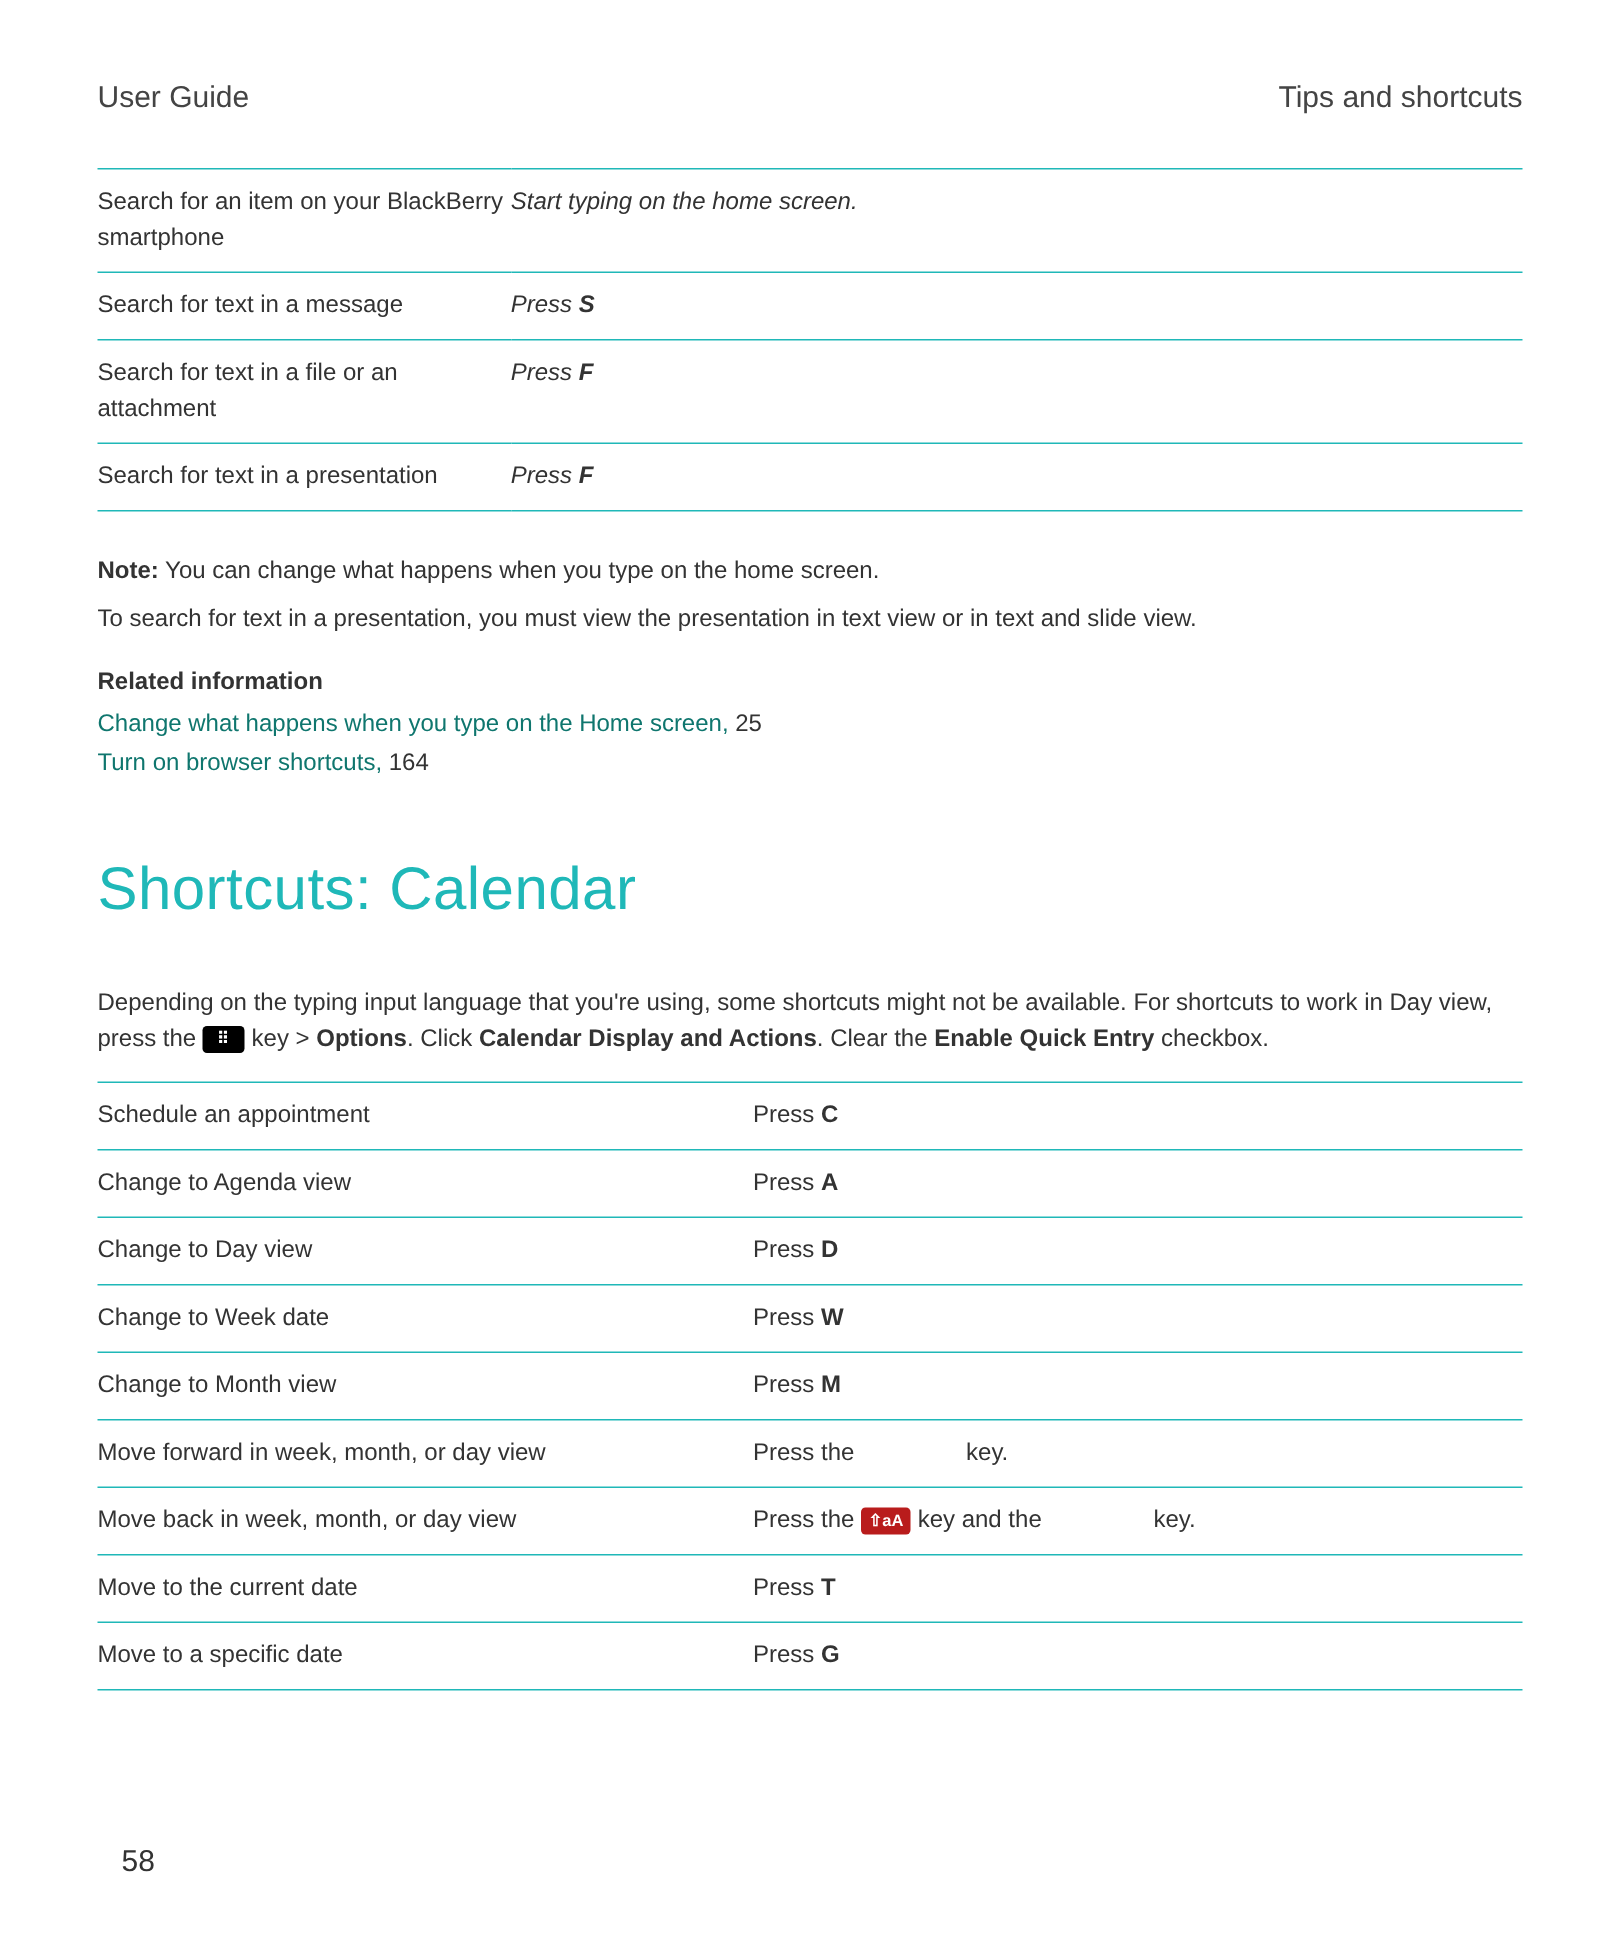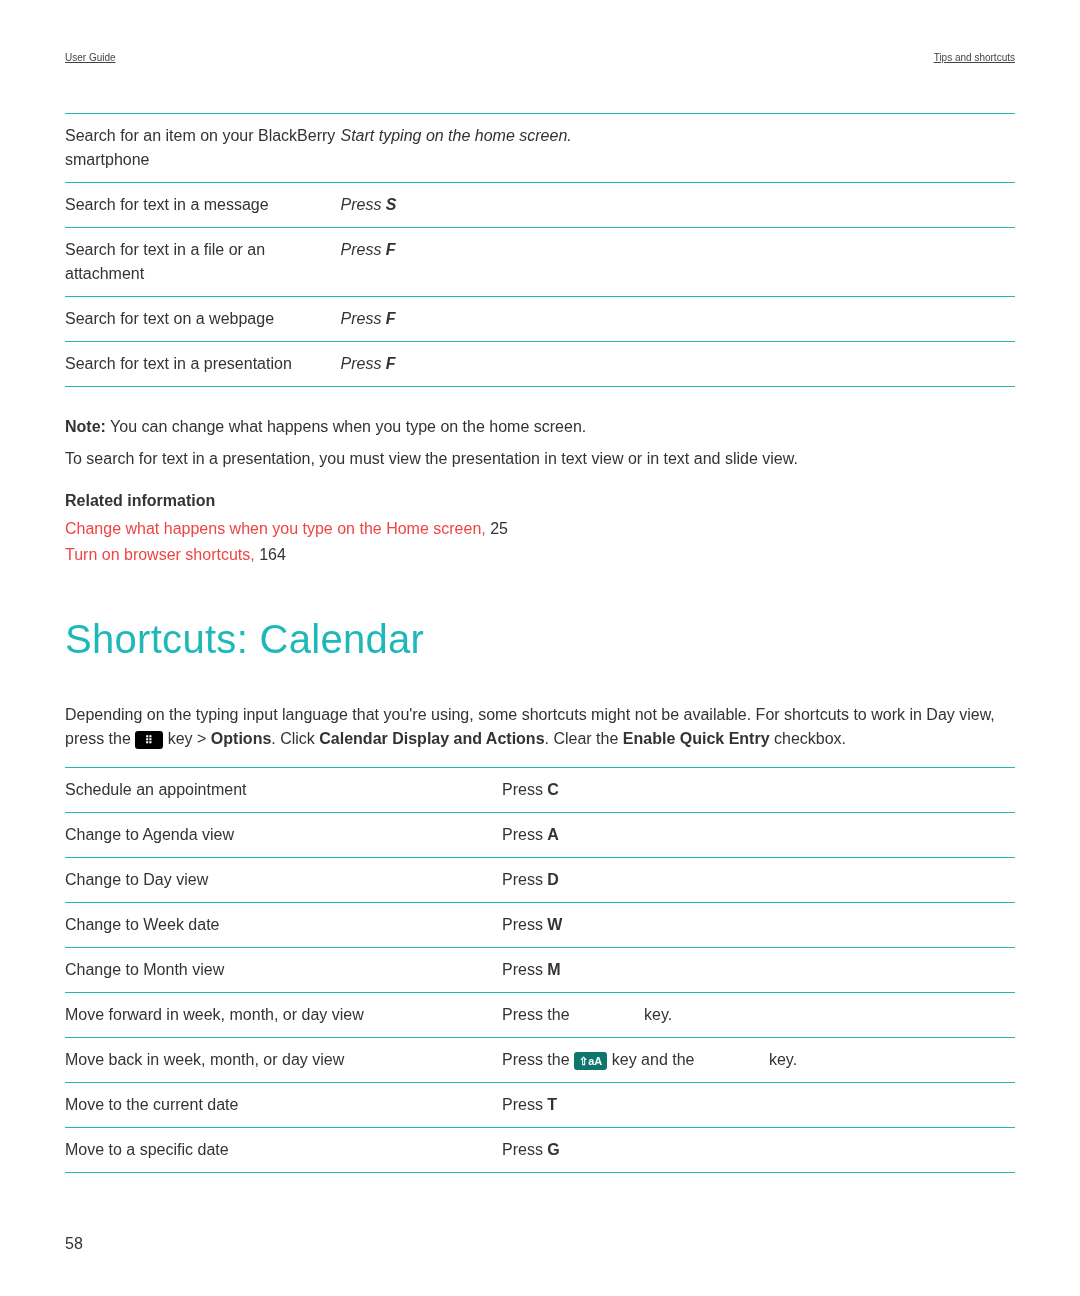--- a/index.html
+++ b/index.html
@@ -10,45 +10,44 @@
       width: 1080px;
       height: 1296px;
       position: relative;
       padding: 50px 65px 40px 65px;
       font-size: 16px;
       line-height: 1.5;
     }
     .page-header {
       display: flex;
       justify-content: space-between;
-      font-size: 10px;
+      font-size: 20px;
       color: #444;
-      margin-bottom: 48px;
-      text-decoration: underline;
+      margin-bottom: 32px;
     }
     table.shortcuts {
       width: 100%;
       border-collapse: collapse;
     }
     table.shortcuts td {
       padding: 10px 0;
       vertical-align: top;
       font-size: 16px;
       color: #333;
     }
     table.shortcuts tr { border-top: 1px solid #1fb8b8; }
     table.shortcuts tr:last-child { border-bottom: 1px solid #1fb8b8; }
     .col-left-1 { width: 29%; padding-right: 10px; }
     .col-right-1 { width: 71%; font-style: italic; }
     .col-left-2 { width: 46%; padding-right: 10px; }
     .col-right-2 { width: 54%; }
     .note-block { margin: 28px 0 10px 0; }
     .note-block p { margin-bottom: 8px; }
     .related-heading { font-weight: bold; margin-top: 18px; margin-bottom: 4px; }
-    .link { color: #ef4444; text-decoration: none; }
+    .link { color: #0f766e; text-decoration: none; }
     .link-row { margin-bottom: 2px; }
     h1.section-title {
       color: #1fb8b8;
       font-weight: 300;
       font-size: 40px;
       margin-top: 42px;
       margin-bottom: 34px;
       letter-spacing: 0.3px;
     }
     .bb-key {
@@ -60,36 +59,36 @@
       font-size: 11px;
       vertical-align: middle;
       line-height: 16px;
       min-width: 28px;
       text-align: center;
       font-weight: bold;
       letter-spacing: 1px;
     }
     .shift-key {
       display: inline-block;
-      background: #0f766e;
+      background: #b91c1c;
       color: #fff;
       border-radius: 3px;
       padding: 1px 5px;
       font-size: 11px;
       vertical-align: middle;
       line-height: 16px;
       font-weight: bold;
     }
     .bold { font-weight: bold; }
     .intro { margin-bottom: 16px; }
     .page-number {
       position: absolute;
       bottom: 40px;
-      left: 65px;
-      font-size: 16px;
+      left: 81px;
+      font-size: 20px;
       color: #333;
     }
   </style>
 </head>
 <body>
 
 <div class="page-header">
   <span>User Guide</span>
   <span>Tips and shortcuts</span>
 </div>
@@ -99,24 +98,20 @@
       <tr>
         <td class="col-left-1">Search for an item on your BlackBerry smartphone</td>
         <td class="col-right-1"><span>Start typing on the home screen.</span></td>
       </tr>
       <tr>
         <td class="col-left-1">Search for text in a message</td>
         <td class="col-right-1"><span>Press </span><span class="bold">S</span></td>
       </tr>
       <tr>
         <td class="col-left-1">Search for text in a file or an attachment</td>
-        <td class="col-right-1"><span>Press </span><span class="bold">F</span></td>
-      </tr>
-      <tr>
-        <td class="col-left-1">Search for text on a webpage</td>
         <td class="col-right-1"><span>Press </span><span class="bold">F</span></td>
       </tr>
       <tr>
         <td class="col-left-1">Search for text in a presentation</td>
         <td class="col-right-1"><span>Press </span><span class="bold">F</span></td>
       </tr>
     </tbody>
 </table>
 
 <div class="note-block">

